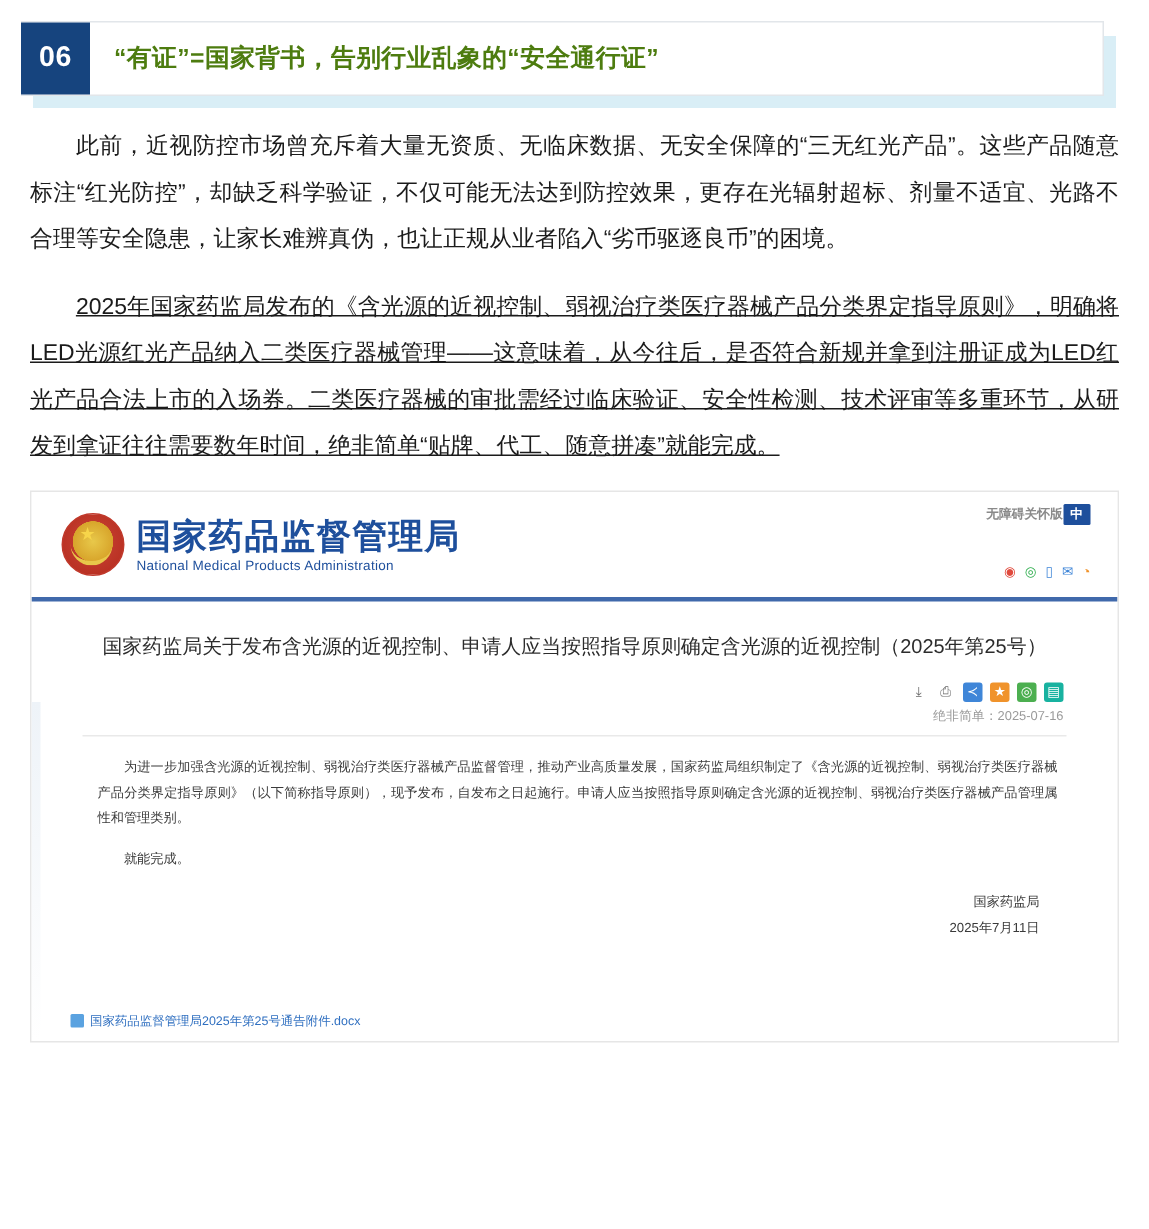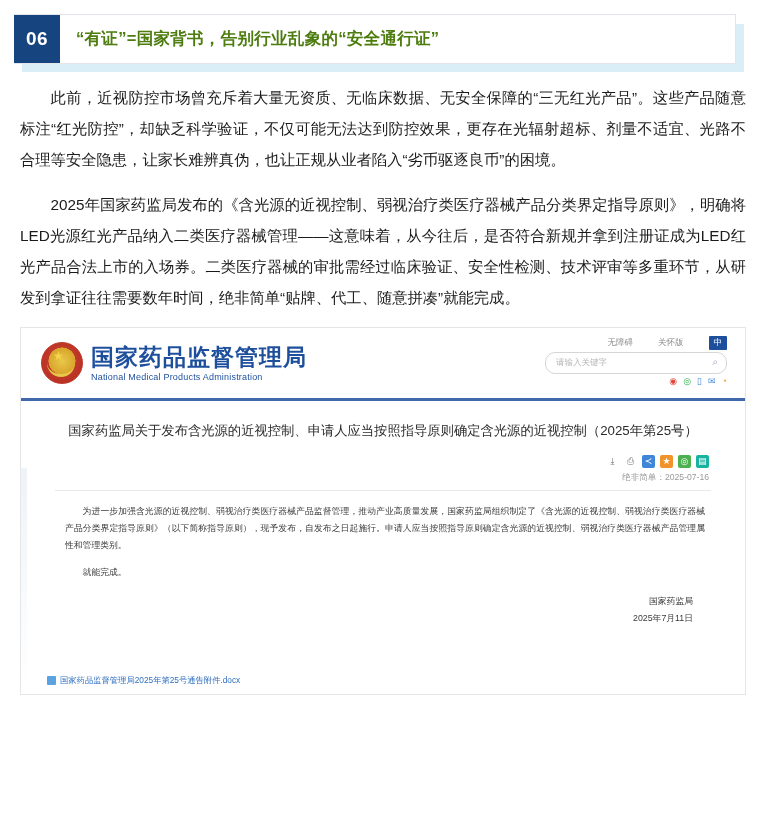--- a/index.html
+++ b/index.html
@@ -76,20 +76,21 @@
   .para {
     font-size: 15.3px;
     line-height: 31px;
     text-indent: 2em;
     color: #1b1b1b;
     text-align: justify;
     margin: 0 0 14px 0;
   }
   .para.second {
     margin-top: 5px;
+    text-decoration: underline;
   }
 
   
   .shot {
     position: relative;
     margin: 6px 20px 0 20px;
     border: 1px solid #e6e6e6;
     background: #ffffff;
     height: 368px;
     box-sizing: border-box;
@@ -146,23 +147,24 @@
     font-size: 9px;
     color: #1e4f9c;
     letter-spacing: 0.2px;
   }
   .hdr-links {
     position: absolute;
     right: 18px;
     top: 8px;
     display: flex;
     align-items: center;
-    gap: 25px;
+    gap: 0;
     font-size: 8.5px;
     color: #8a8a8a;
+    font-weight: bold;
   }
   .hdr-links .lang-badge {
     background: #1e4f9c;
     color: #ffffff;
     padding: 1px 5px;
     font-size: 8.5px;
     border-radius: 1px;
   }
   .search-box {
     position: absolute;
@@ -310,24 +312,20 @@
       </div>
       <div class="nmpa-cn">国家药品监督管理局</div>
       <div class="nmpa-en">National Medical Products Administration</div>
 
       <div class="hdr-links">
         <span>无障碍</span>
         <span>关怀版</span>
         <span class="lang-badge">中</span>
       </div>
 
-      <div class="search-box">
-        <span class="ph">请输入关键字</span>
-        <span class="mag">⌕</span>
-      </div>
 
       <div class="hdr-social">
         <span style="color:#e0493c;">◉</span>
         <span style="color:#2fae4e;">◎</span>
         <span style="color:#3f86d8;">▯</span>
         <span style="color:#3f86d8;">✉</span>
         <span style="color:#f0932b;">◔</span>
       </div>
     </div>
 

